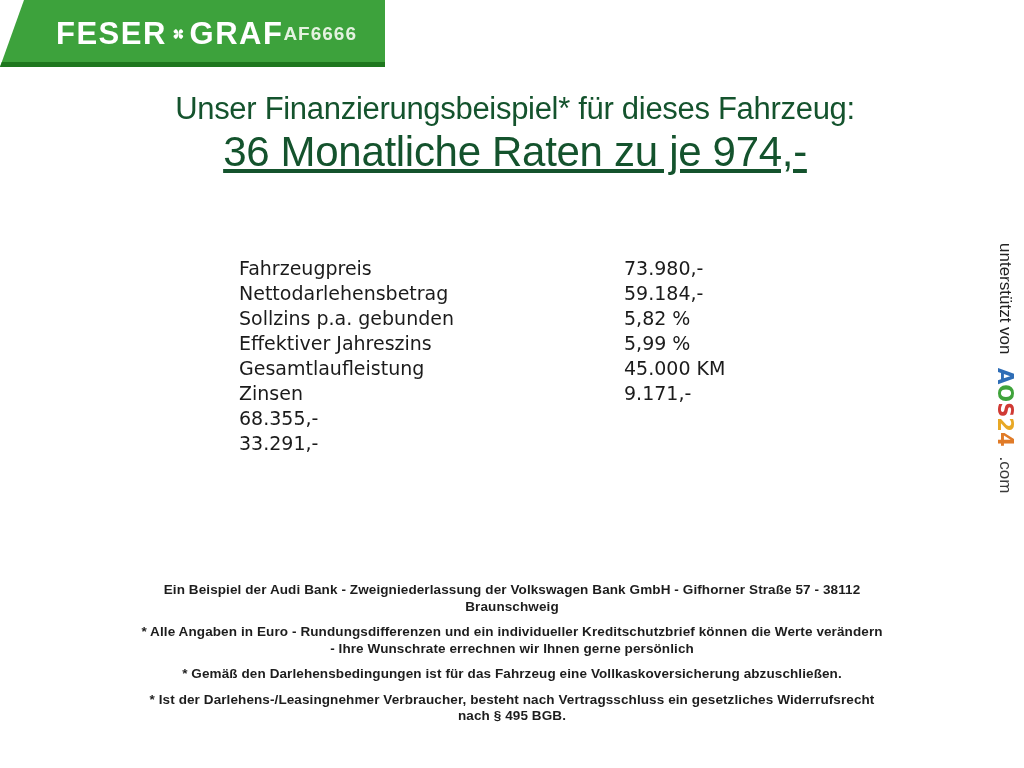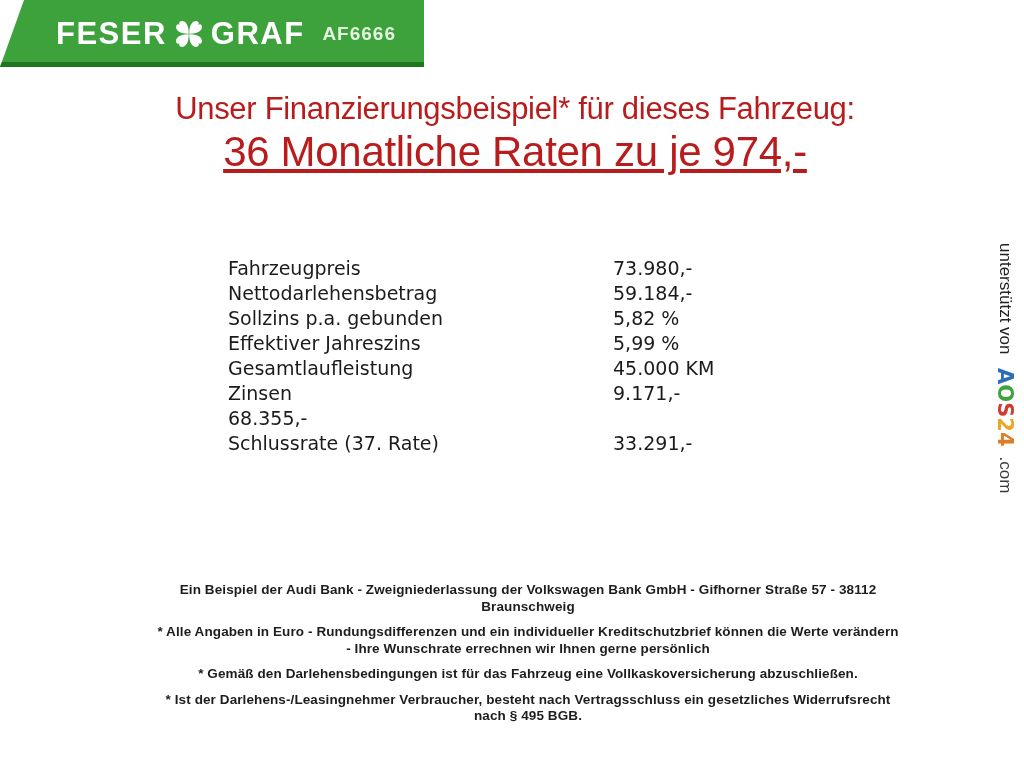--- a/index.html
+++ b/index.html
@@ -8,68 +8,68 @@
     position:relative;
     width:1024px; height:768px;
     background:#ffffff;
     font-family:"Liberation Sans", sans-serif;
     color:#1b1b1b;
     overflow:hidden;
   }
 
   
   .banner {
-    position:absolute; top:0; left:600; width:424px; height:67px;
+    position:absolute; top:0; left:600; width:385px; height:67px;
     background:#3da23c;
     clip-path:polygon(24px 0, 100% 0, 100% 100%, 0 100%);
     display:flex; align-items:center;
     padding-left:56px;
   }
   .banner .dark-strip {
     position:absolute; left:0; right:0; bottom:0; height:5px;
     background:#1e771e;
   }
   .logo-word {
     color:#ffffff; font-weight:700; font-size:31px; letter-spacing:1.5px;
     line-height:1;
   }
   .clover { width:34px; height:34px; margin:0 5px; display:block; }
   .ref-code {
     margin-left:auto; margin-right:28px;
     color:#e4f2e0; font-weight:700; font-size:19px; letter-spacing:1px;
   }
 
   
-  .heading { position:absolute; top:90px; left:20px; width:990px; text-align:center; color:#b91c1c; }
+  .heading { position:absolute; top:90px; left:20px; width:990px; text-align:center; color:#14532d; }
   .heading .line1 { font-size:31px; line-height:38px; font-weight:400; letter-spacing:-0.3px; }
   .heading .line2 { font-size:42px; line-height:48px; font-weight:400; letter-spacing:-0.3px;text-decoration:underline; }
 
   
   .finance-table {
-    position:absolute; top:256px; left:228px; width:600px;
+    position:absolute; top:256px; left:239px; width:600px;
     font-family:"DejaVu Sans", sans-serif;
     font-size:19px; color:#1b1b1b;
   }
   .finance-row { display:flex; height:25px; line-height:25px; }
   .finance-label { width:385px; }
   .finance-value { flex:0 0 auto; }
 
   
   .side-credit {
     position:absolute; top:243px; right:7px; height:300px;
     writing-mode:vertical-rl;
     font-size:17px; color:#222222; white-space:nowrap;
   }
   .brand { font-weight:700; font-size:21px; margin:9px 0 5px 0; font-family:"DejaVu Sans", sans-serif; }
   .brand span { display:inline; }
   .brand-suffix { color:#3a3a3a; }
 
   
   .footnotes {
-    position:absolute; top:582px; left:68px; width:920px;
+    position:absolute; top:582px; left:52px; width:920px;
     text-align:center;
     font-weight:700; font-size:13.5px; line-height:16.5px;
     color:#1d1d1d; letter-spacing:0.1px;
   }
   .footnotes p { margin:0 0 9px 0; }
 </style>
 </head>
 <body>
 
 <div class="banner">
@@ -114,21 +114,20 @@
     <span class="finance-value">45.000 KM</span>
   </div>
   <div class="finance-row">
     <span class="finance-label">Zinsen</span>
     <span class="finance-value">9.171,-</span>
   </div>
   <div class="finance-row">
     <span class="finance-value">68.355,-</span>
   </div>
   <div class="finance-row">
-    <span class="finance-label">Schlussrate (37. Rate)</span>
     <span class="finance-value">33.291,-</span>
   </div>
 </div>
 
 <div class="side-credit">
   <span>unterstützt von</span>
   <span class="brand"><span style="color:#2e6db6">A</span><span style="color:#3fa33b">O</span><span style="color:#d03a34">S</span><span style="color:#e8a825">2</span><span style="color:#e07b28">4</span></span>
   <span class="brand-suffix">.com</span>
 </div>
 

